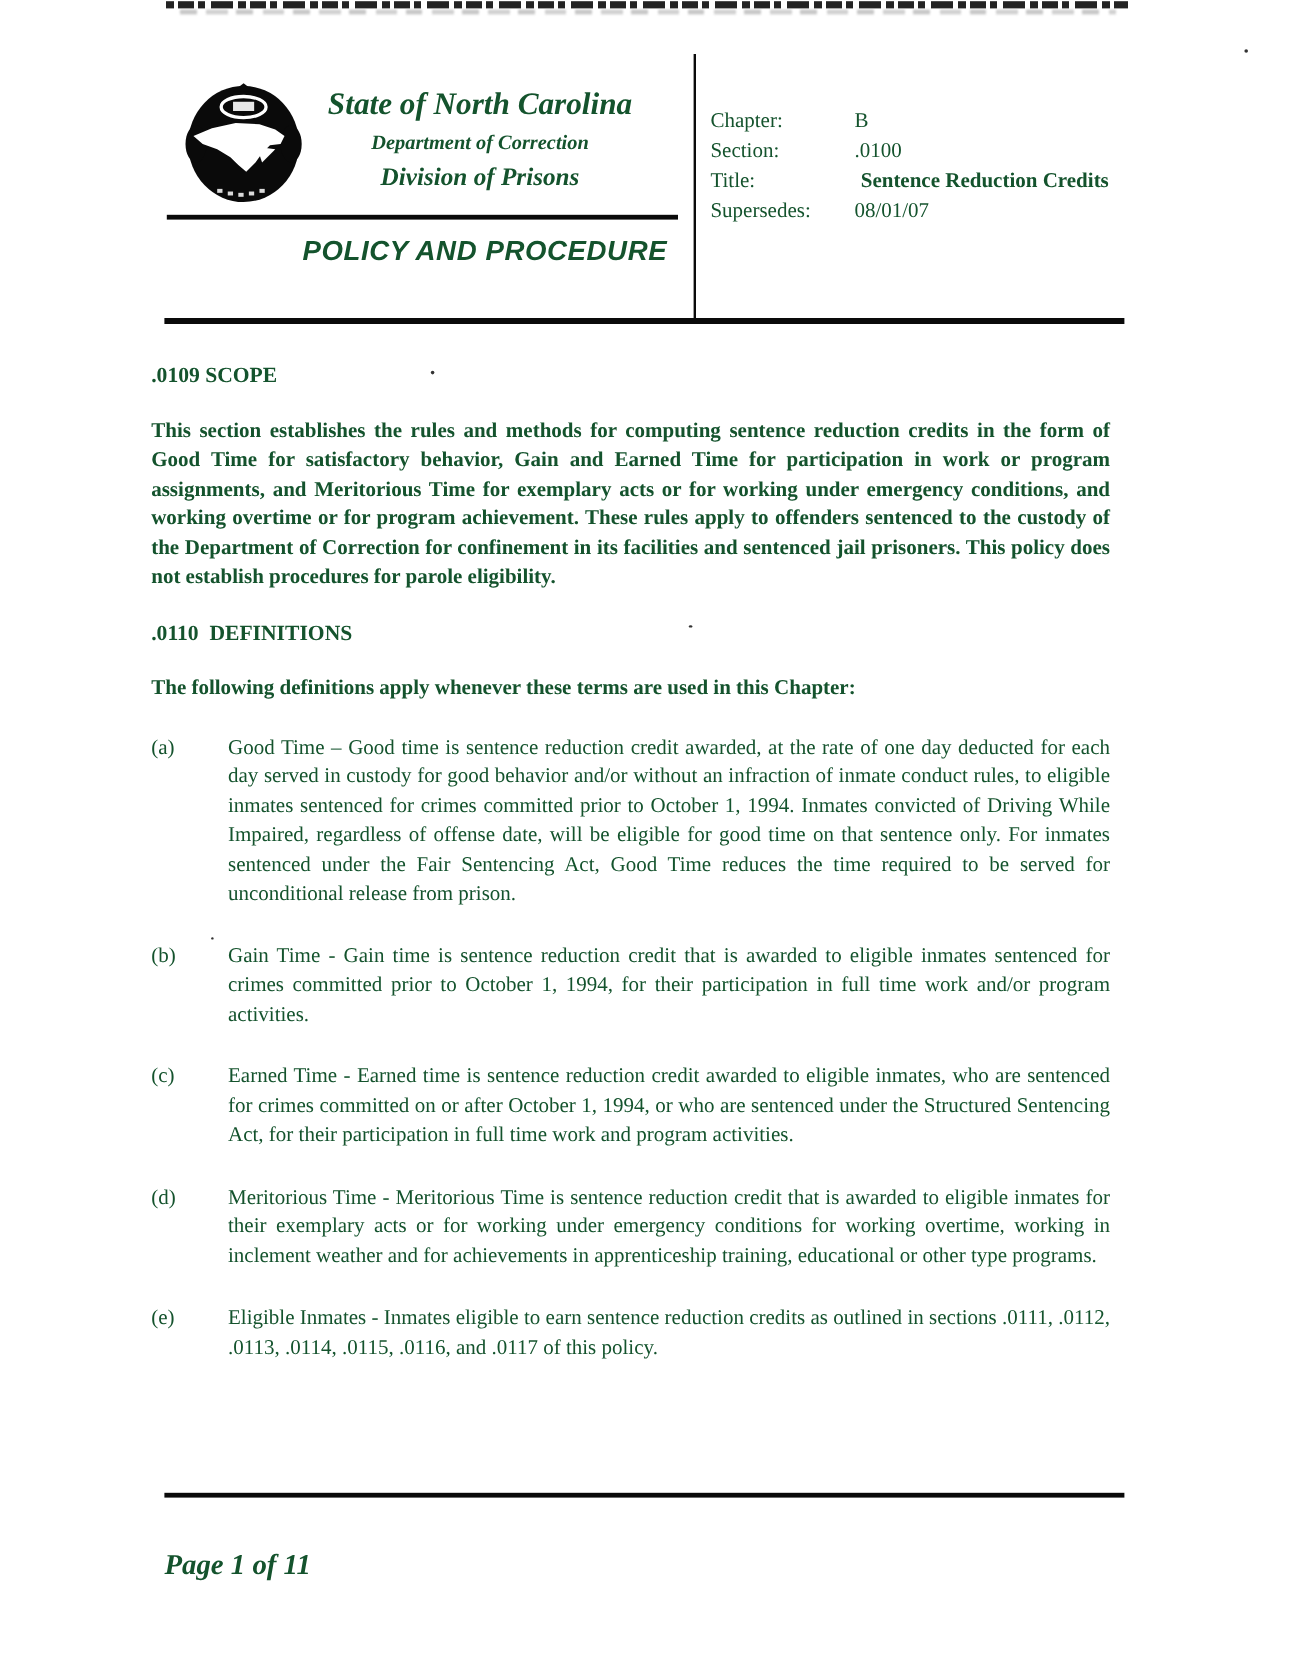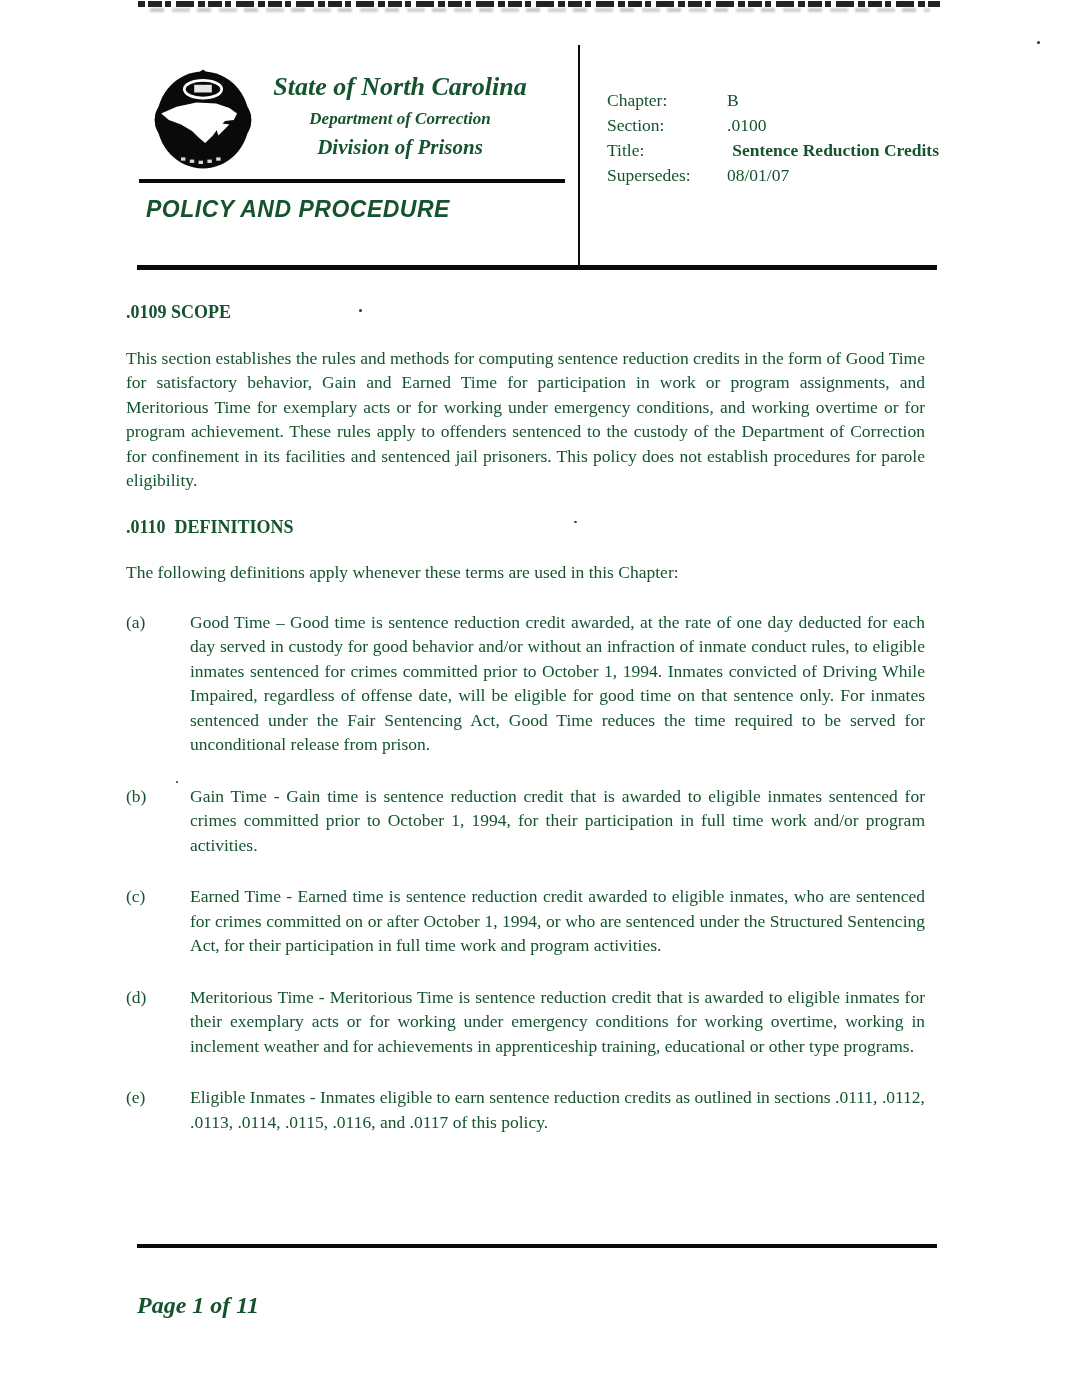--- a/index.html
+++ b/index.html
@@ -46,54 +46,53 @@
     font-style:italic; font-weight:bold;
     filter: blur(0.2px);
   }
   .org-line1 { font-size:26px; line-height:34px; }
   .org-line2 { font-size:17px; line-height:29px; }
   .org-line3 { font-size:21px; line-height:29px; }
 
   .header-rule1 { position:absolute; left:139px; top:179px; width:426px; height:4px; background:#0a0a0a; }
 
   .doc-type {
-    position:absolute; left:146px; top:196px; width:426px;
-    text-align:left;
+    position:absolute; left:130px; top:196px; width:426px;
+    text-align:right;
     font-family:"Liberation Sans", sans-serif;
     font-style:italic; font-weight:bold;
     font-size:23px; letter-spacing:0.5px;
     filter: blur(0.2px);
   }
 
   .v-divider { position:absolute; left:578px; top:45px; width:2px; height:223px; background:#0a0a0a; }
 
   .meta-block {
     position:absolute; left:592px; top:88px; width:340px;
     font-size:17.5px; line-height:25px;
     filter: blur(0.2px);
-    margin-left: 15px;
   }
   .meta-row { display:flex; }
   .meta-label { width:120px; flex:0 0 120px; }
   .meta-value { width:212px; }
   .meta-value.bold { font-weight:bold;text-align:right; }
 
   .header-rule2 { position:absolute; left:137px; top:265px; width:800px; height:5px; background:#0a0a0a; }
 
   
   .body-content {
     position:absolute; left:126px; top:300px; width:799px;
     font-size:17.5px; line-height:24.5px;
     filter: blur(0.2px);
   }
   .section-heading {
     font-size:18px; font-weight:bold; margin:0 0 21px 0;
     white-space:pre-wrap;
   }
-  .para { margin:0 0 22px 0; text-align:justify; }
+  .para { margin:0 0 22px 0; text-align:justify;font-weight:bold; }
   .intro { margin:0 0 25px 0; }
 
   .def-item { display:flex; margin:0 0 27px 0; }
   .def-label { flex:0 0 64px; }
   .def-text { flex:1; text-align:justify; }
 
   
   .footer-rule { position:absolute; left:137px; top:1244px; width:800px; height:4px; background:#0a0a0a; }
   .page-number {
     position:absolute; left:137px; top:1292px;

